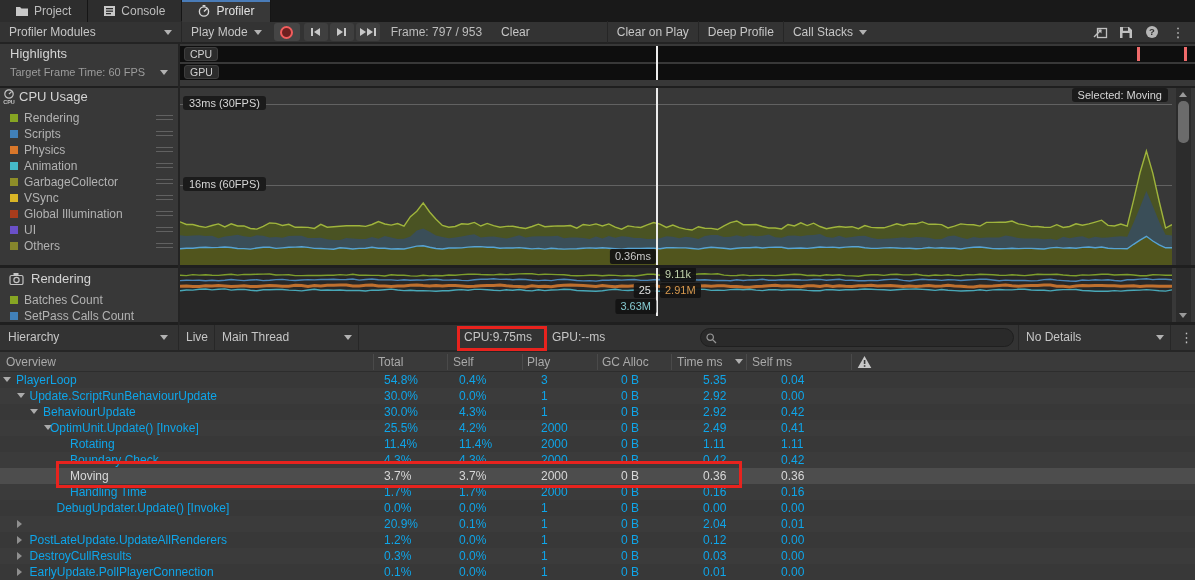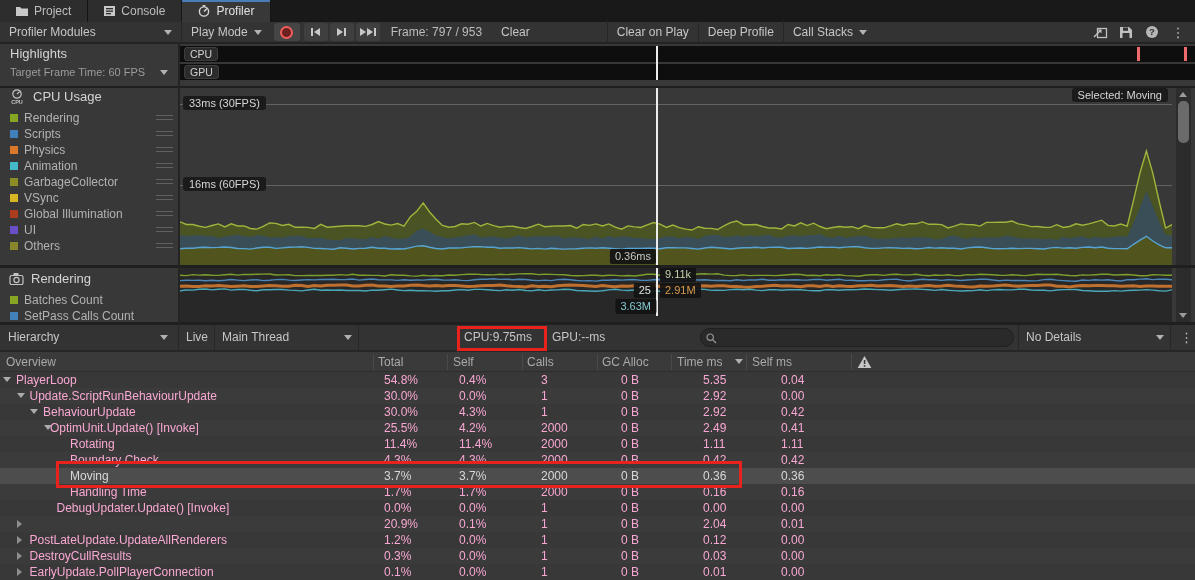--- a/index.html
+++ b/index.html
@@ -62,21 +62,21 @@
   .search{position:absolute;left:700px;top:3px;width:314px;height:19px;background:#2a2a2a;border:1px solid #1f1f1f;
           border-radius:10px;color:#ddd;padding:0 8px 0 22px;font-size:11px;box-sizing:border-box;outline:none;}
   
   .thead{position:absolute;left:0;top:352px;width:100%;height:20px;background:#3a3a3a;border-bottom:1px solid #2d2d2d;
          font-size:12px;color:#a9a9a9;box-sizing:border-box;}
   .hcell{position:absolute;top:3px;white-space:nowrap;}
   .hsep{position:absolute;top:2px;width:1px;height:16px;background:#4a4a4a;}
   .sort{position:absolute;left:735px;top:7px;width:0;height:0;border-left:4px solid transparent;
         border-right:4px solid transparent;border-top:5px solid #b0b0b0;}
   #rows{position:absolute;left:0;top:372px;width:100%;height:208px;}
-  .trow{position:absolute;left:0;width:100%;height:16px;font-size:12px;color:#f9a8d4;background:#383838;}
+  .trow{position:absolute;left:0;width:100%;height:16px;font-size:12px;color:#0ea5e9;background:#383838;}
   .trow.alt{background:#3b3b3b;}
   .trow.sel{background:#4d4d4d;color:#d8d8d8;}
   .rname{position:absolute;top:1px;white-space:nowrap;}
   .cell{position:absolute;top:1px;white-space:nowrap;}
   .ar-d{position:absolute;top:5px;width:0;height:0;border-left:4px solid transparent;border-right:4px solid transparent;
         border-top:5px solid #ababab;}
   .ar-r{position:absolute;top:4px;width:0;height:0;border-top:4px solid transparent;border-bottom:4px solid transparent;
         border-left:5px solid #8f8f8f;}
   .annot{position:absolute;border:3px solid #e8231e;z-index:60;pointer-events:none;box-sizing:border-box;}
 </style>
@@ -179,21 +179,21 @@
       <div class="icon-btn">
           <span style="font-size:13px;color:#c8c8c8">⋮</span>
         </div>
     </div>
   </div>
 
   <div class="side-label" style="left:10px;top:46px">Highlights</div>
   <div class="side-sub" style="left:10px;top:66px">Target Frame Time: 60 FPS</div>
   <span class="dd-arrow abs" style="left:160px;top:70px"></span>
 
-  <div class="abs" style="left:9px;top:89px;display:flex;align-items:flex-end;gap:8px">
+  <div class="abs" style="left:1px;top:89px;display:flex;align-items:flex-end;gap:2px">
     <svg width="16" height="15">
       <circle cx="8" cy="5" r="4.2" fill="none" stroke="#c4c4c4" stroke-width="1.2"></circle>
       <line x1="8" y1="5" x2="10.6" y2="2.6" stroke="#c4c4c4" stroke-width="1.2"></line>
       <text x="8" y="14.5" font-size="5.5" font-family="Liberation Sans,sans-serif" font-weight="bold" fill="#c4c4c4" text-anchor="middle">CPU</text>
     </svg>
     <span class="side-label" style="position:static">CPU Usage</span>
   </div>
   <div id="cpu-legend">
       <div class="leg" style="top: 110px;">
         <span class="sq" style="background: rgb(134, 165, 35);"></span>
@@ -363,21 +363,21 @@
     <span class="htext" style="left:1180px;font-size:13px">⋮</span>
   </div>
 
   <div class="thead">
     <span class="hcell" style="left:6px">Overview</span>
     <span class="hsep" style="left:373px"></span>
     <span class="hcell" style="left:378px">Total</span>
     <span class="hsep" style="left:447px"></span>
     <span class="hcell" style="left:453px">Self</span>
     <span class="hsep" style="left:522px"></span>
-    <span class="hcell" style="left:527px">Calls</span>
+    <span class="hcell" style="left:527px">Play</span>
     <span class="hsep" style="left:597px"></span>
     <span class="hcell" style="left:602px">GC Alloc</span>
     <span class="hsep" style="left:671px"></span>
     <span class="hcell" style="left:677px">Time ms</span>
     <span class="sort"></span>
     <span class="hsep" style="left:746px"></span>
     <span class="hcell" style="left:752px">Self ms</span>
     <span class="hsep" style="left:851px"></span>
     <svg class="abs" style="left:857px;top:3px" width="15" height="14">
         <path d="M7.5 1 L14.3 13 H0.7 Z" fill="#c6c6c6"></path>

